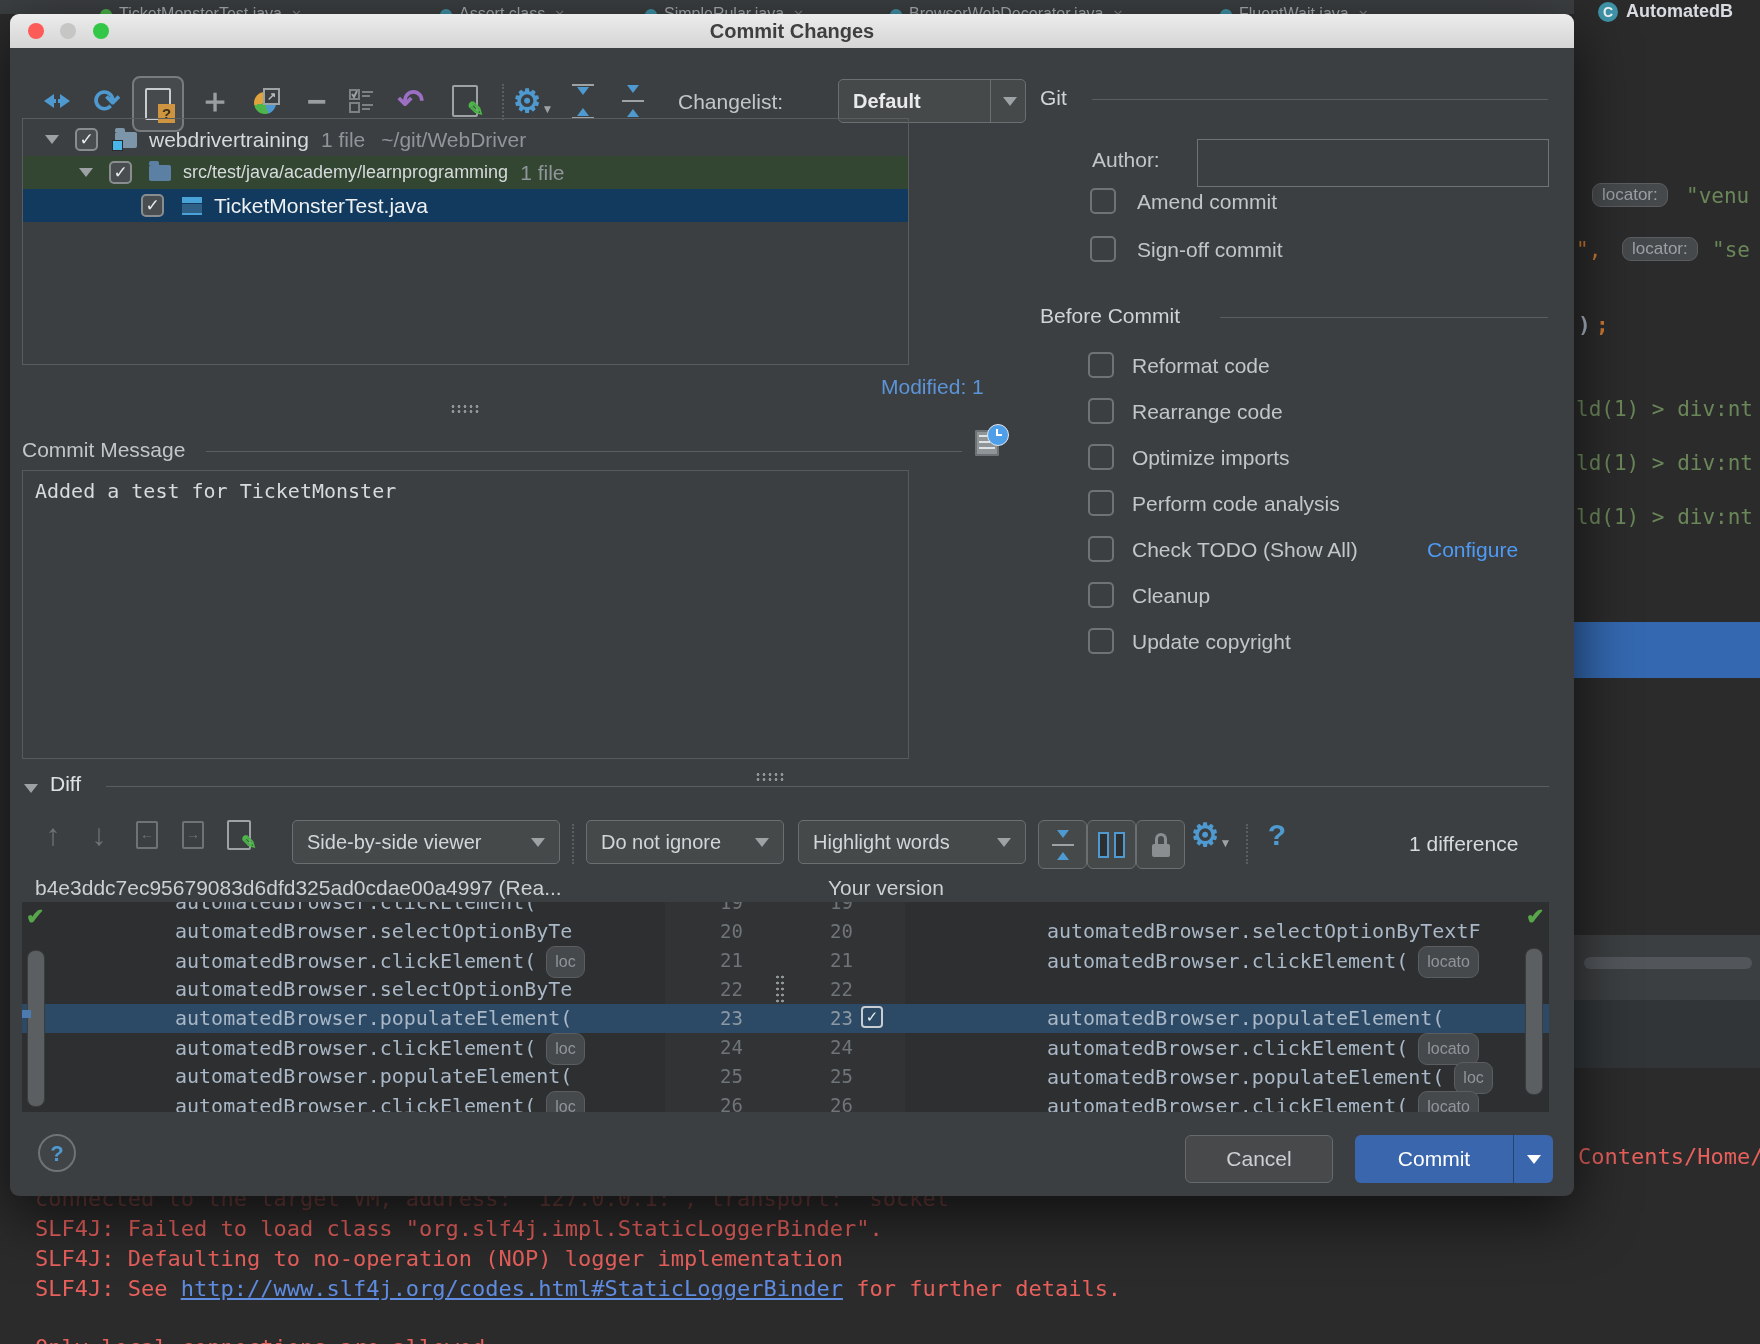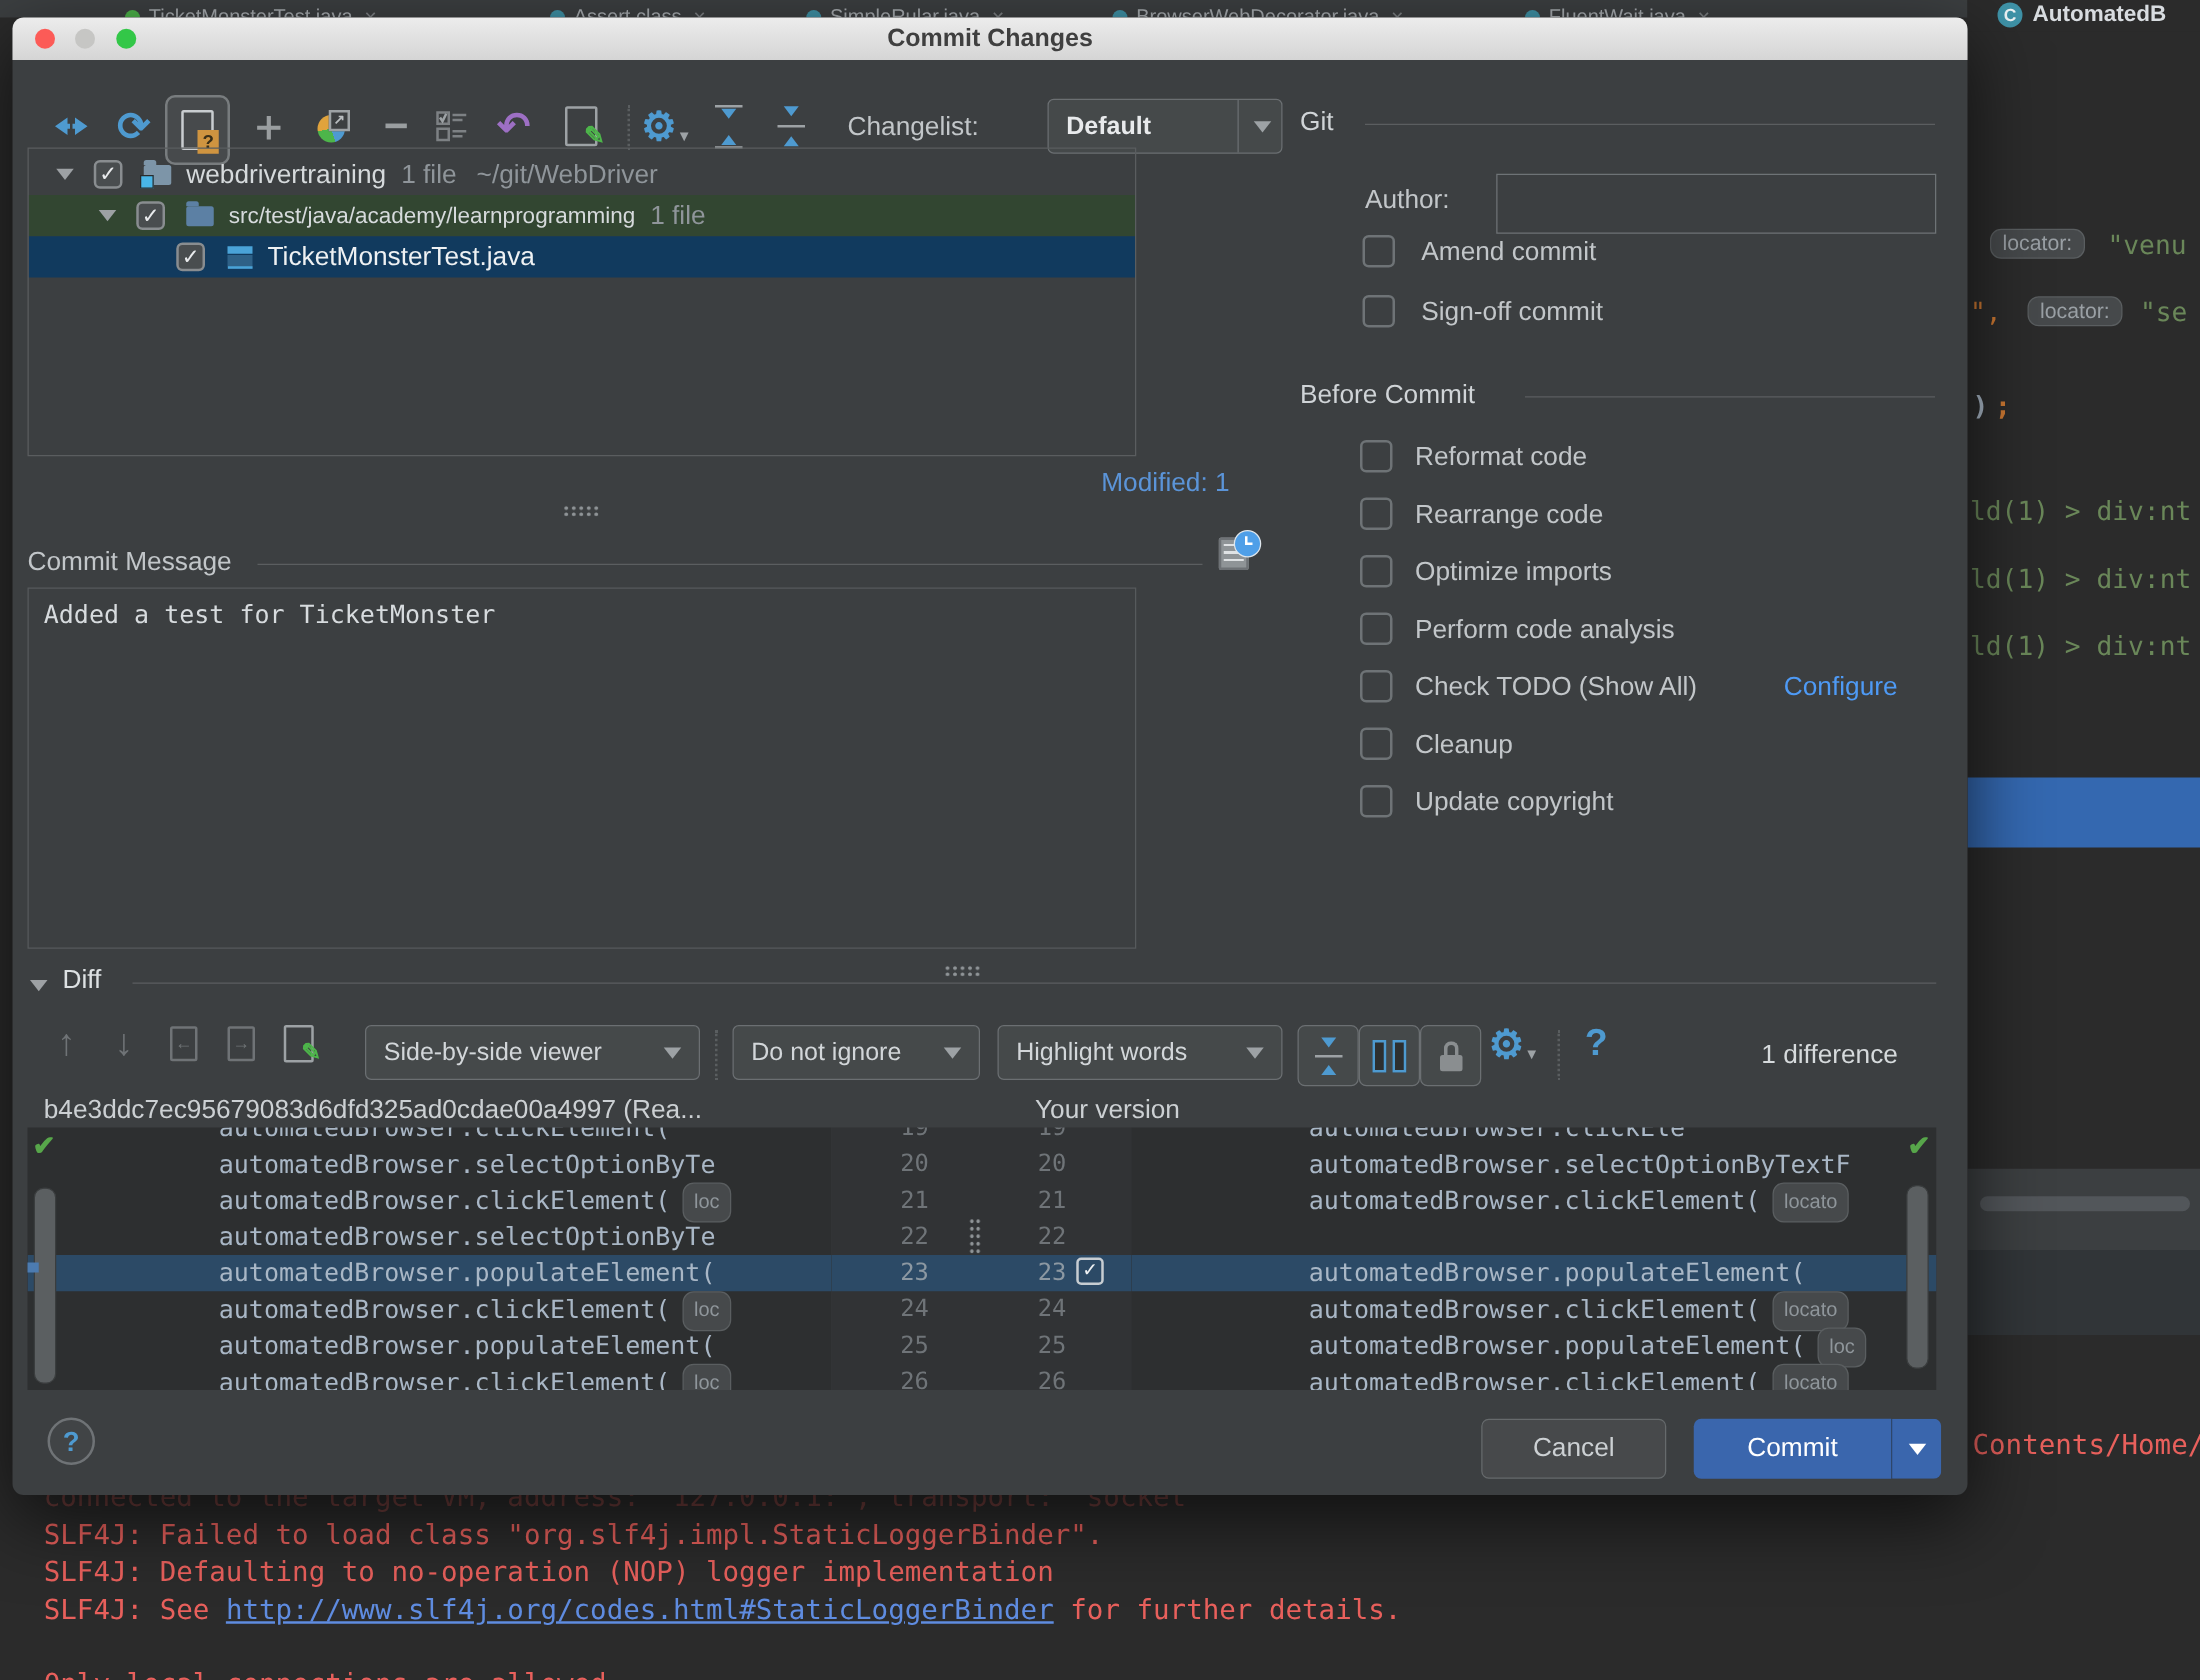--- a/index.html
+++ b/index.html
@@ -413,21 +413,20 @@
         </div>
       <div class="grow" style="top:189px">
           <span class="n1">26</span>
           <span class="n2">26</span>
         </div>
       <div class="grip-v" style="left:110px;top:72px"></div>
       <span class="gcheck" style="left:196px;top:104px">✓</span>
     </div>
 
     <div class="pane" style="left:895px;width:644px">
-      <div class="drow" style="top:-14px;padding-left:142px"><span>automatedBrowser.clickEle</span></div>
       <div class="drow" style="top:15px;padding-left:142px"><span>automatedBrowser.selectOptionByTextF</span></div>
       <div class="drow" style="top:44px;padding-left:142px"><span>automatedBrowser.clickElement(</span><span class="chip">locato</span></div>
       <div class="drow sel" style="top:102px;padding-left:142px"><span>automatedBrowser.populateElement(</span></div>
       <div class="drow" style="top:131px;padding-left:142px"><span>automatedBrowser.clickElement(</span><span class="chip">locato</span></div>
       <div class="drow" style="top:160px;padding-left:142px"><span>automatedBrowser.populateElement(</span><span class="chip">loc</span></div>
       <div class="drow" style="top:189px;padding-left:142px"><span>automatedBrowser.clickElement(</span><span class="chip">locato</span></div>
     </div>
     <span class="vcheck" style="left:1516px;top:890px">✔</span>
     <div class="sthumb" style="left:1515px;top:934px;width:16px;height:145px;z-index:12"></div>
 

